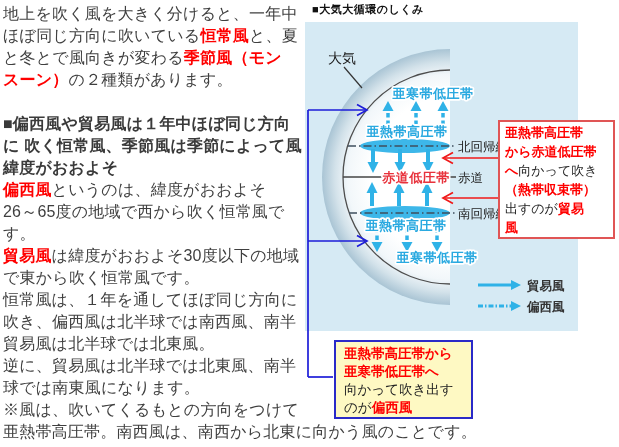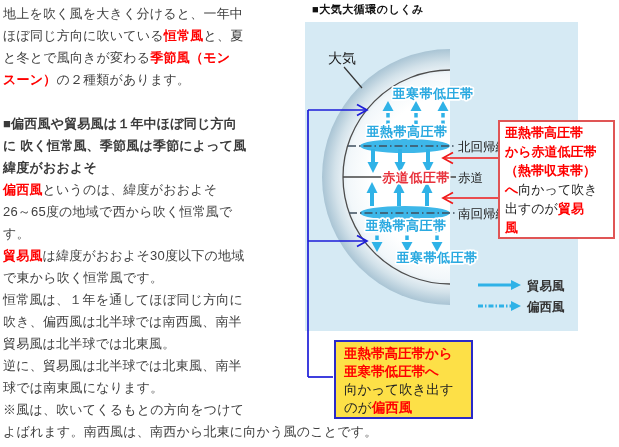--- a/index.html
+++ b/index.html
@@ -5,38 +5,38 @@
   :root{
     --ink:#3f3f3f; --red:#ff0000; --cyan:#2fb2e7; --blue:#1d1dd8;
     --panel:#d6eaf4;
   }
   html,body{margin:0;padding:0;}
   body{font-family:"Liberation Sans",sans-serif;background:#fff;}
   .page{position:relative;width:619px;height:447px;background:#fff;overflow:hidden;}
 
   
   .left-col{position:absolute;left:3px;top:3px;width:318px;color:var(--ink);
-    font-size:13px;line-height:22px;letter-spacing:0.2px;}
+    font-size:16px;line-height:22px;letter-spacing:0.2px;}
   .block.h{font-weight:bold;color:#3a3a3a;margin-top:22px;}
   .line{white-space:nowrap;height:22px;}
   .seg-r{color:var(--red);font-weight:bold;}
 
   
   .diagram-title{position:absolute;left:312px;top:2px;font-size:11px;font-weight:bold;color:#111;
     letter-spacing:0.5px;}
 
   
   .overlay{position:absolute;left:0;top:0;}
 
   
   .callout{position:absolute;font-size:13px;line-height:19px;box-sizing:border-box;}
   .callout .line{height:19px;}
   .callout-trade{left:498px;top:120px;width:117px;height:119px;background:#ffffff;
     border:2px solid #e05555;padding:1px 5px;color:#222;}
-  .callout-west{left:334px;top:340px;width:139px;height:79px;background:#fde047;
+  .callout-west{left:334px;top:340px;width:139px;height:79px;background:#fef9c3;
     border:2px solid #2a2ac8;padding:2px 8px;color:#222;font-size:13.5px;}
   .callout-west .line{height:18px;}
 </style>
 </head>
 <body>
 
 <div class="page">
 
   <div class="left-col">
       <div class="block p">
@@ -55,21 +55,21 @@
         <div class="line"><span>26～65度の地域で西から吹く恒常風で</span></div>
         <div class="line"><span>す。</span></div>
         <div class="line"><span class="seg-r">貿易風</span><span>は緯度がおおよそ30度以下の地域</span></div>
         <div class="line"><span>で東から吹く恒常風です。</span></div>
         <div class="line"><span>恒常風は、１年を通してほぼ同じ方向に</span></div>
         <div class="line"><span>吹き、偏西風は北半球では南西風、南半</span></div>
         <div class="line"><span>貿易風は北半球では北東風。</span></div>
         <div class="line"><span>逆に、貿易風は北半球では北東風、南半</span></div>
         <div class="line"><span>球では南東風になります。</span></div>
         <div class="line"><span>※風は、吹いてくるもとの方向をつけて</span></div>
-        <div class="line"><span>よばれます。南西風は、南西から北東に向かう風のことです。</span></div>
+        <div class="line"><span>亜熱帯高圧帯。南西風は、南西から北東に向かう風のことです。</span></div>
       </div>
     </div>
 
   <div class="diagram-title">■大気大循環のしくみ</div>
 
   <svg class="overlay" width="619" height="447" viewBox="0 0 619 447">
     <defs>
       <radialGradient id="atm" gradientUnits="userSpaceOnUse" cx="450" cy="177" r="128">
         <stop offset="0" stop-color="#ffffff"></stop>
         <stop offset="0.62" stop-color="#ffffff"></stop>
@@ -166,22 +166,22 @@
       <polyline points="357,104.5 367,110 357,115.5"></polyline>
       <line x1="308" y1="241" x2="365" y2="241"></line>
       <polyline points="357,235.5 367,241 357,246.5"></polyline>
       <line x1="308" y1="377" x2="333" y2="377"></line>
     </g>
   </svg>
 
   <div class="callout callout-trade">
       <div class="line"><span class="seg-r">亜熱帯高圧帯</span></div>
       <div class="line"><span class="seg-r">から赤道低圧帯</span></div>
+      <div class="line"><span class="seg-r">へ</span><span>向かって吹き</span></div>
       <div class="line"><span class="seg-r">（熱帯収束帯）</span></div>
-      <div class="line"><span class="seg-r">へ</span><span>向かって吹き</span></div>
       <div class="line"><span>出すのが</span><span class="seg-r">貿易</span></div>
       <div class="line"><span class="seg-r">風</span></div>
     </div>
 
   <div class="callout callout-west">
       <div class="line"><span class="seg-r">亜熱帯高圧帯から</span></div>
       <div class="line"><span class="seg-r">亜寒帯低圧帯へ</span></div>
       <div class="line"><span>向かって吹き出す</span></div>
       <div class="line"><span>のが</span><span class="seg-r">偏西風</span></div>
     </div>

